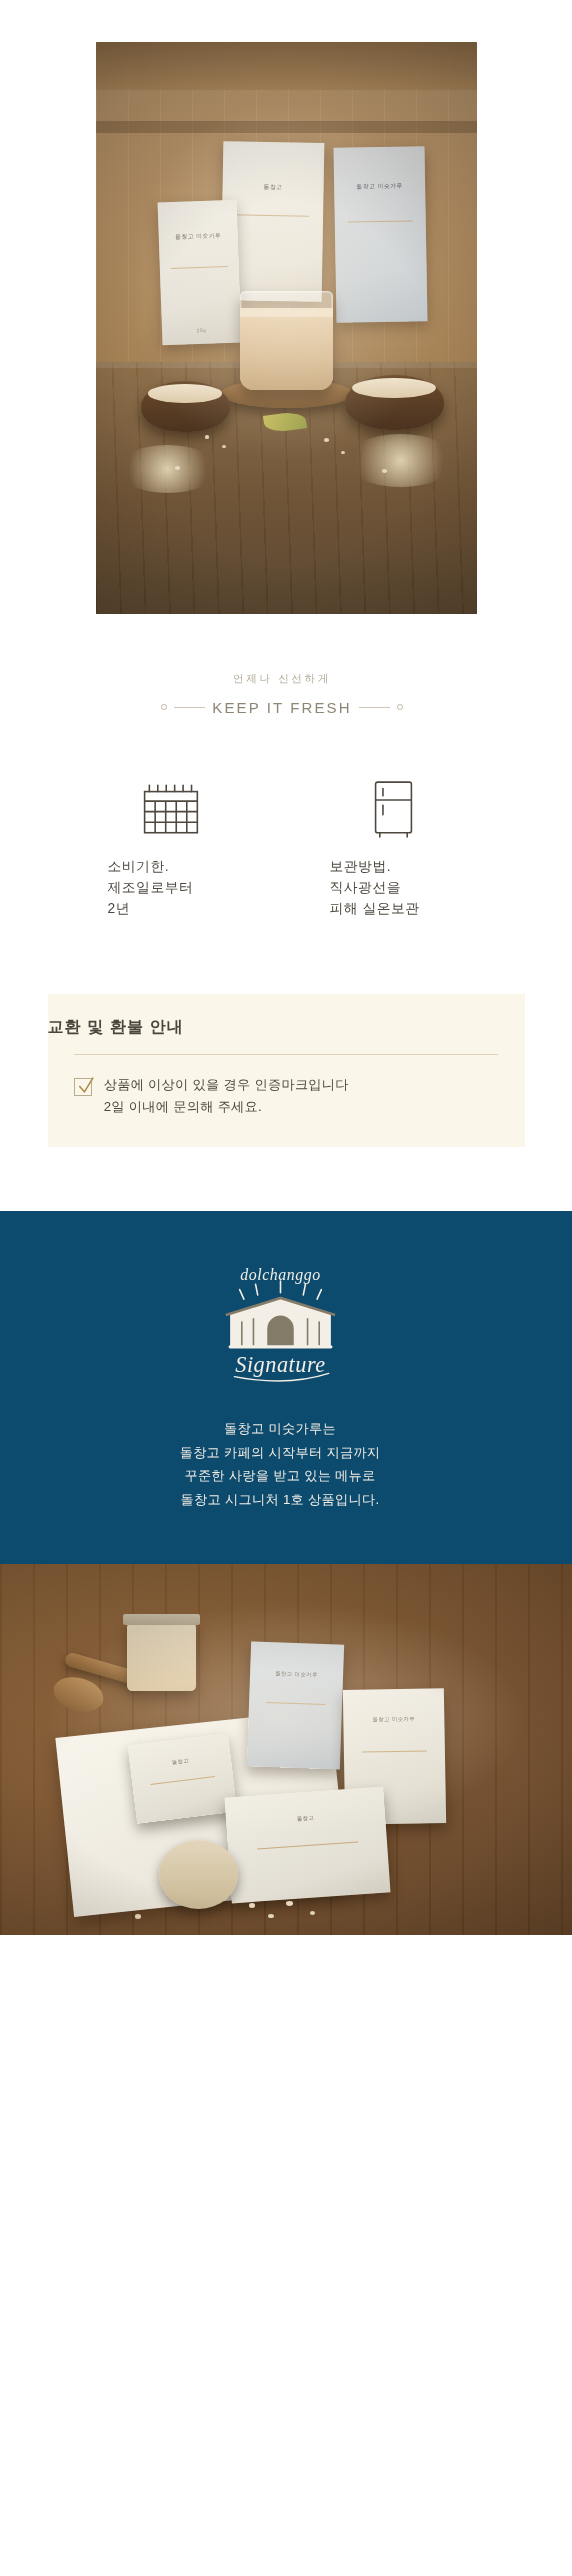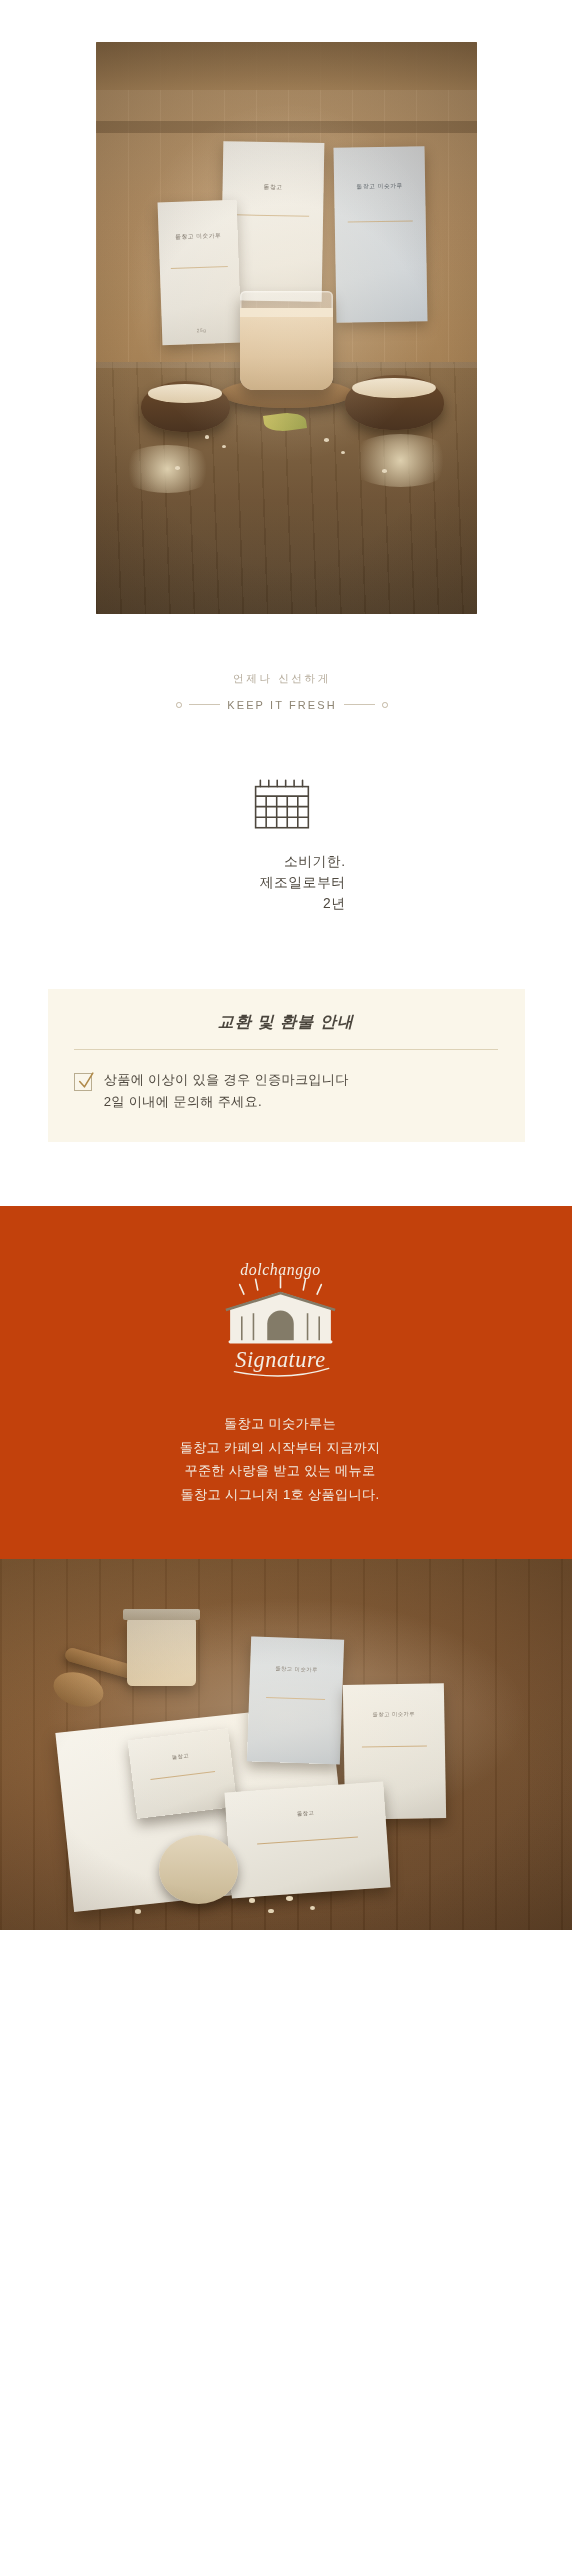--- a/index.html
+++ b/index.html
@@ -190,34 +190,34 @@
     margin-bottom: 5.3px;
   }
   .rule-line {
     width: 31px; height: 0.5px; background: #cfc6b5;
   }
   .rule-dot {
     width: 3.7px; height: 3.7px; border-radius: 50%;
     border: 0.5px solid #c2b7a3;
   }
   .rule-text {
-    font-size: 11px;
+    font-size: 15px;
     letter-spacing: 2.1px;
     color: #8e8573;
   }
 
   .storage-grid {
     display: flex;
     justify-content: center;
     gap: 95px;
     margin-top: 58px;
   }
   .storage-item {
     width: 127px;
-    text-align: right;
+    text-align: left;
   }
   .storage-icon {
     height: 64px;
     display: flex;
     align-items: flex-end;
     justify-content: center;
     margin-bottom: 18px;
   }
   .storage-label {
     font-size: 13.8px;
@@ -231,27 +231,25 @@
     background: #ffffff;
     padding: 32px 0 64px 0;
   }
   .refund-box {
     width: 477px;
     margin: 0 auto;
     background: #faf6ea;
     padding: 23px 0 30px 0;
   }
   .refund-title {
-    text-align: center;
     font-size: 16px;
     font-weight: bold;
     letter-spacing: 1.1px;
     color: #4a453d;
     margin-bottom: 16px;
-    font-style: italic;
   }
   .refund-divider {
     width: 424px;
     height: 0.5px;
     background: #ddd2b7;
     margin: 0 auto 20px auto;
   }
   .refund-list {
     width: 424px;
     margin: 0 auto;
@@ -274,21 +272,21 @@
   .check-box svg { position: absolute; left: 1.6px; top: -3.2px; }
   .refund-text {
     font-size: 13.2px;
     line-height: 1.62;
     color: #4e483f;
     letter-spacing: 0.3px;
   }
 
   
   .signature-section {
-    background: #c2410c;
+    background: #0c4a6e;
     padding: 51px 12px 0 0;
     text-align: center;
     color: #f3efe6;
   }
   .sig-logo {
     width: 175px;
     margin: 0 auto 31px auto;
   }
   .sig-paragraph {
     font-size: 13.2px;
@@ -456,20 +454,34 @@
             <path d="M8 40 h100"></path>
             <path d="M28 40 v60 M48 40 v60 M68 40 v60 M88 40 v60"></path>
             <path d="M8 60 h100 M8 80 h100"></path>
           </svg>
         </div>
         <div class="storage-label" style="white-space:pre-line;">소비기한.
 제조일로부터
 2년</div>
       </div>
 
+      <div class="storage-item">
+        <div class="storage-icon">
+          <svg width="49" height="59" viewBox="0 0 92 112" fill="none" stroke="#4e483f" stroke-width="3">
+            <rect x="12" y="6" width="68" height="96" rx="4"></rect>
+            <path d="M12 40 h68"></path>
+            <path d="M26 18 v14" stroke-linecap="round"></path>
+            <path d="M26 50 v18" stroke-linecap="round"></path>
+            <path d="M20 102 v8 M72 102 v8" stroke-linecap="round"></path>
+          </svg>
+        </div>
+        <div class="storage-label" style="white-space:pre-line;">보관방법.
+직사광선을
+피해 실온보관</div>
+      </div>
 
     </div>
   </section>
 
   <section class="refund-section">
     <div class="refund-box">
       <div class="refund-title">교환 및 환불 안내</div>
       <div class="refund-divider"></div>
       <div class="refund-list">
 

